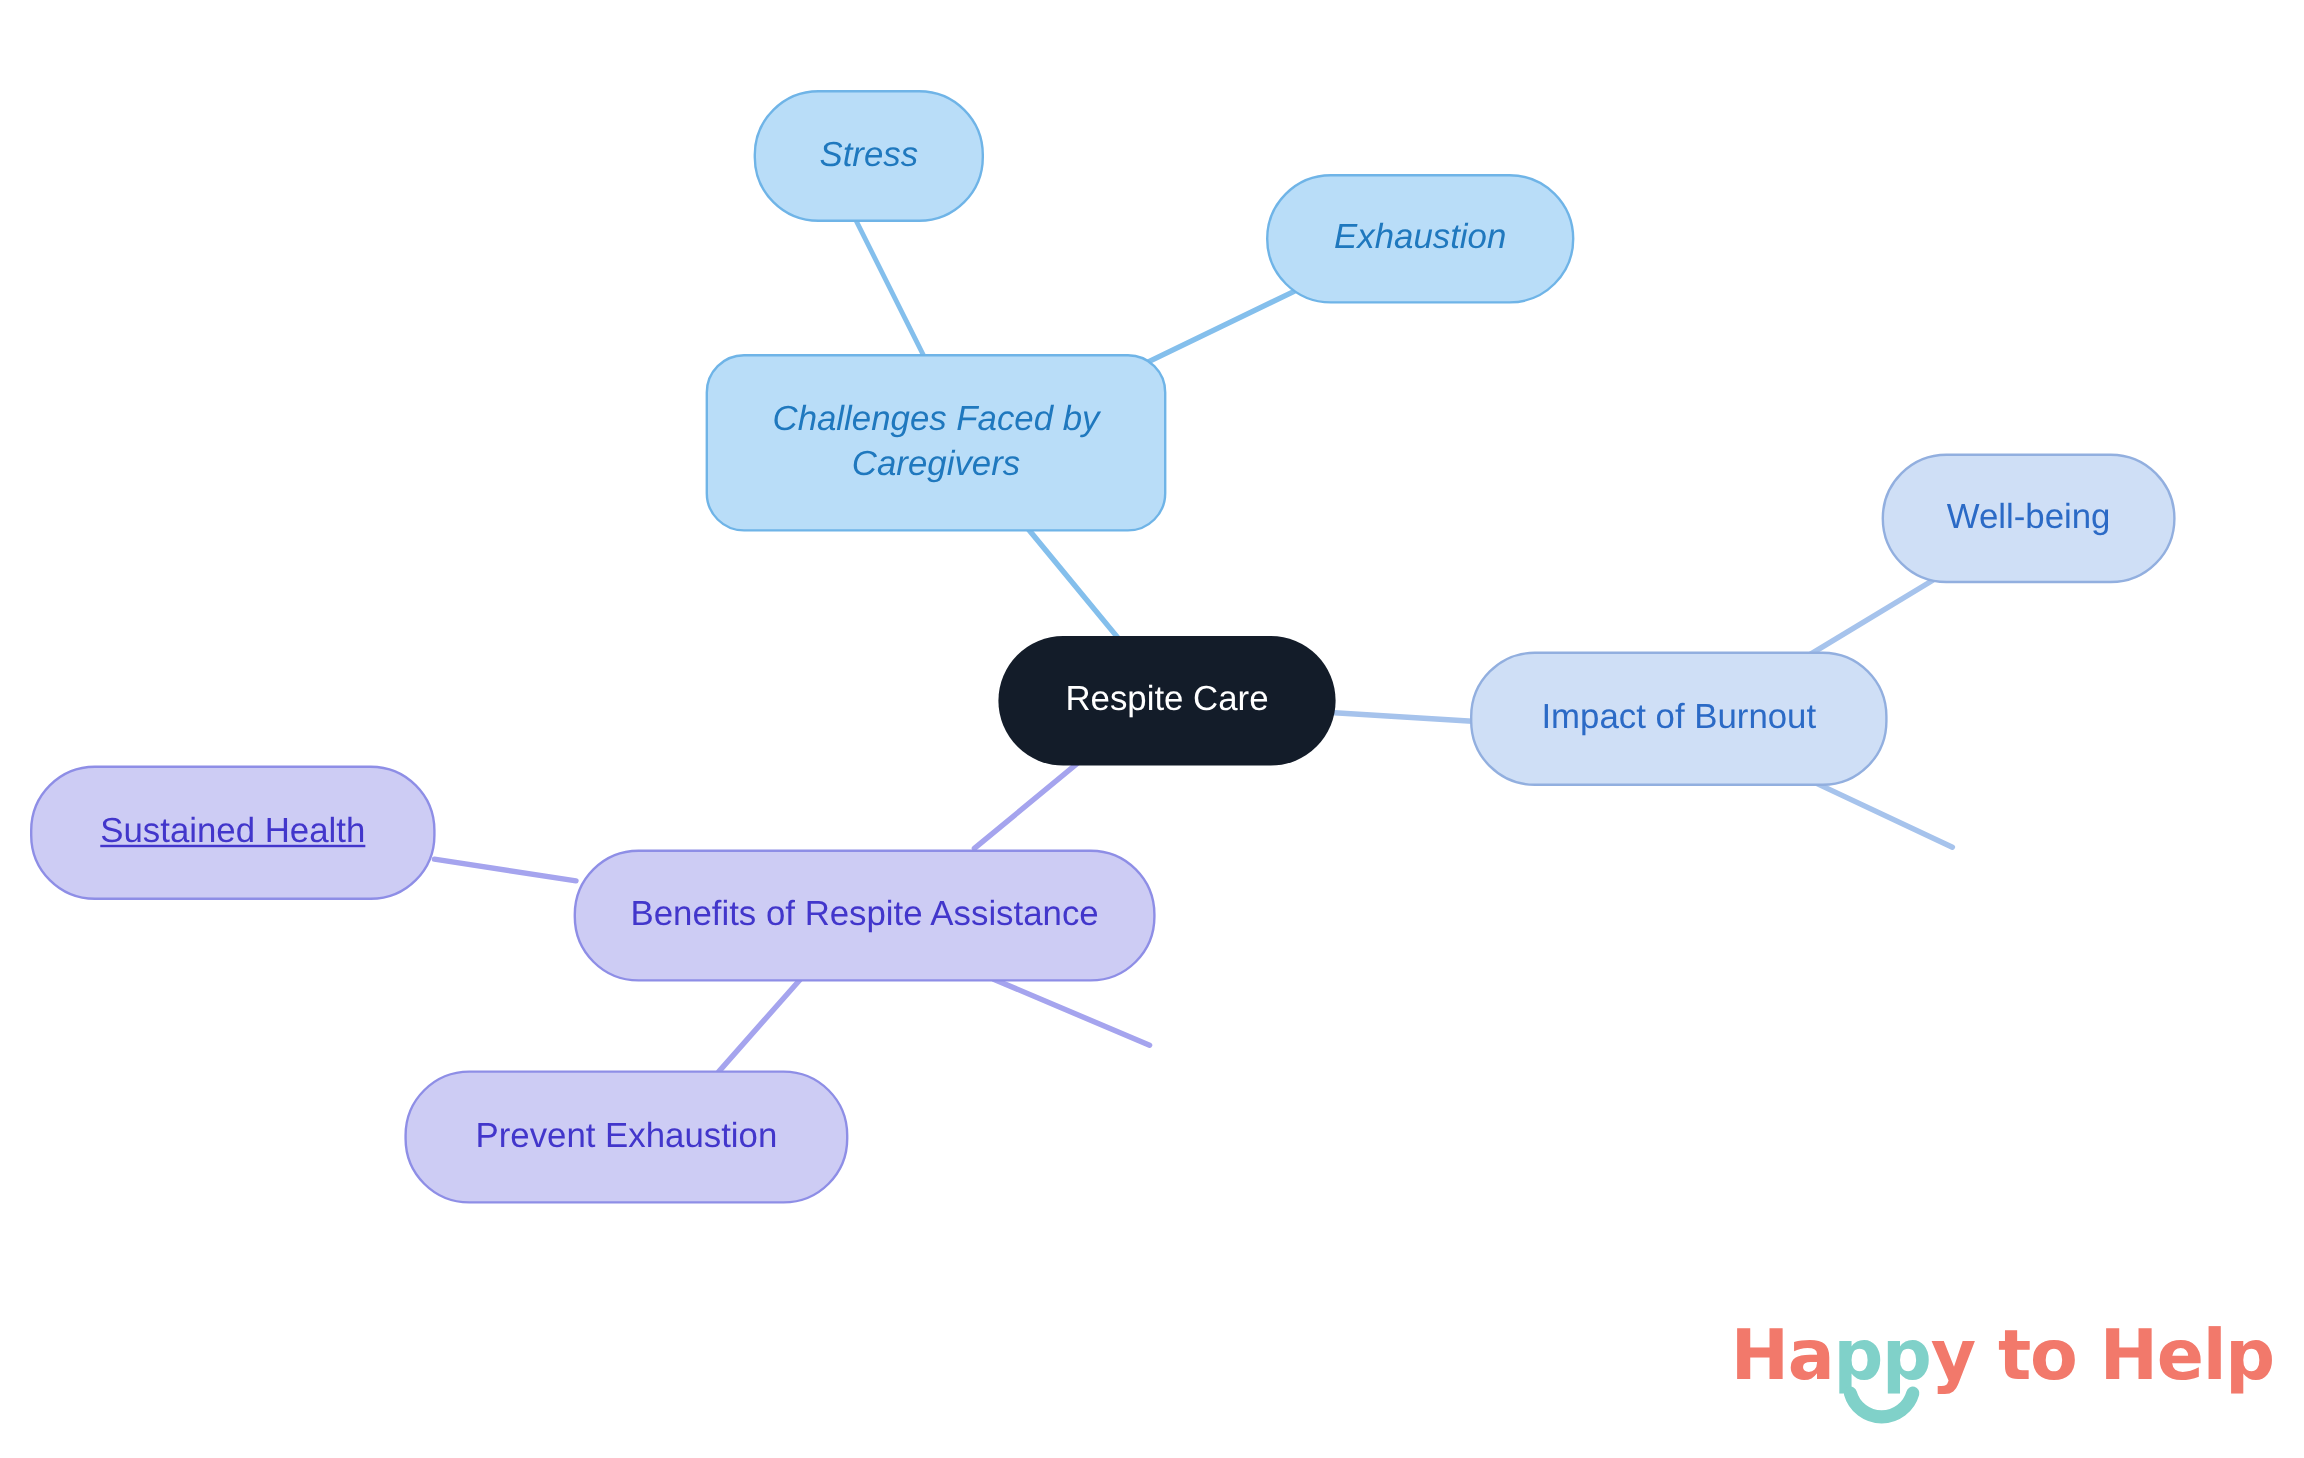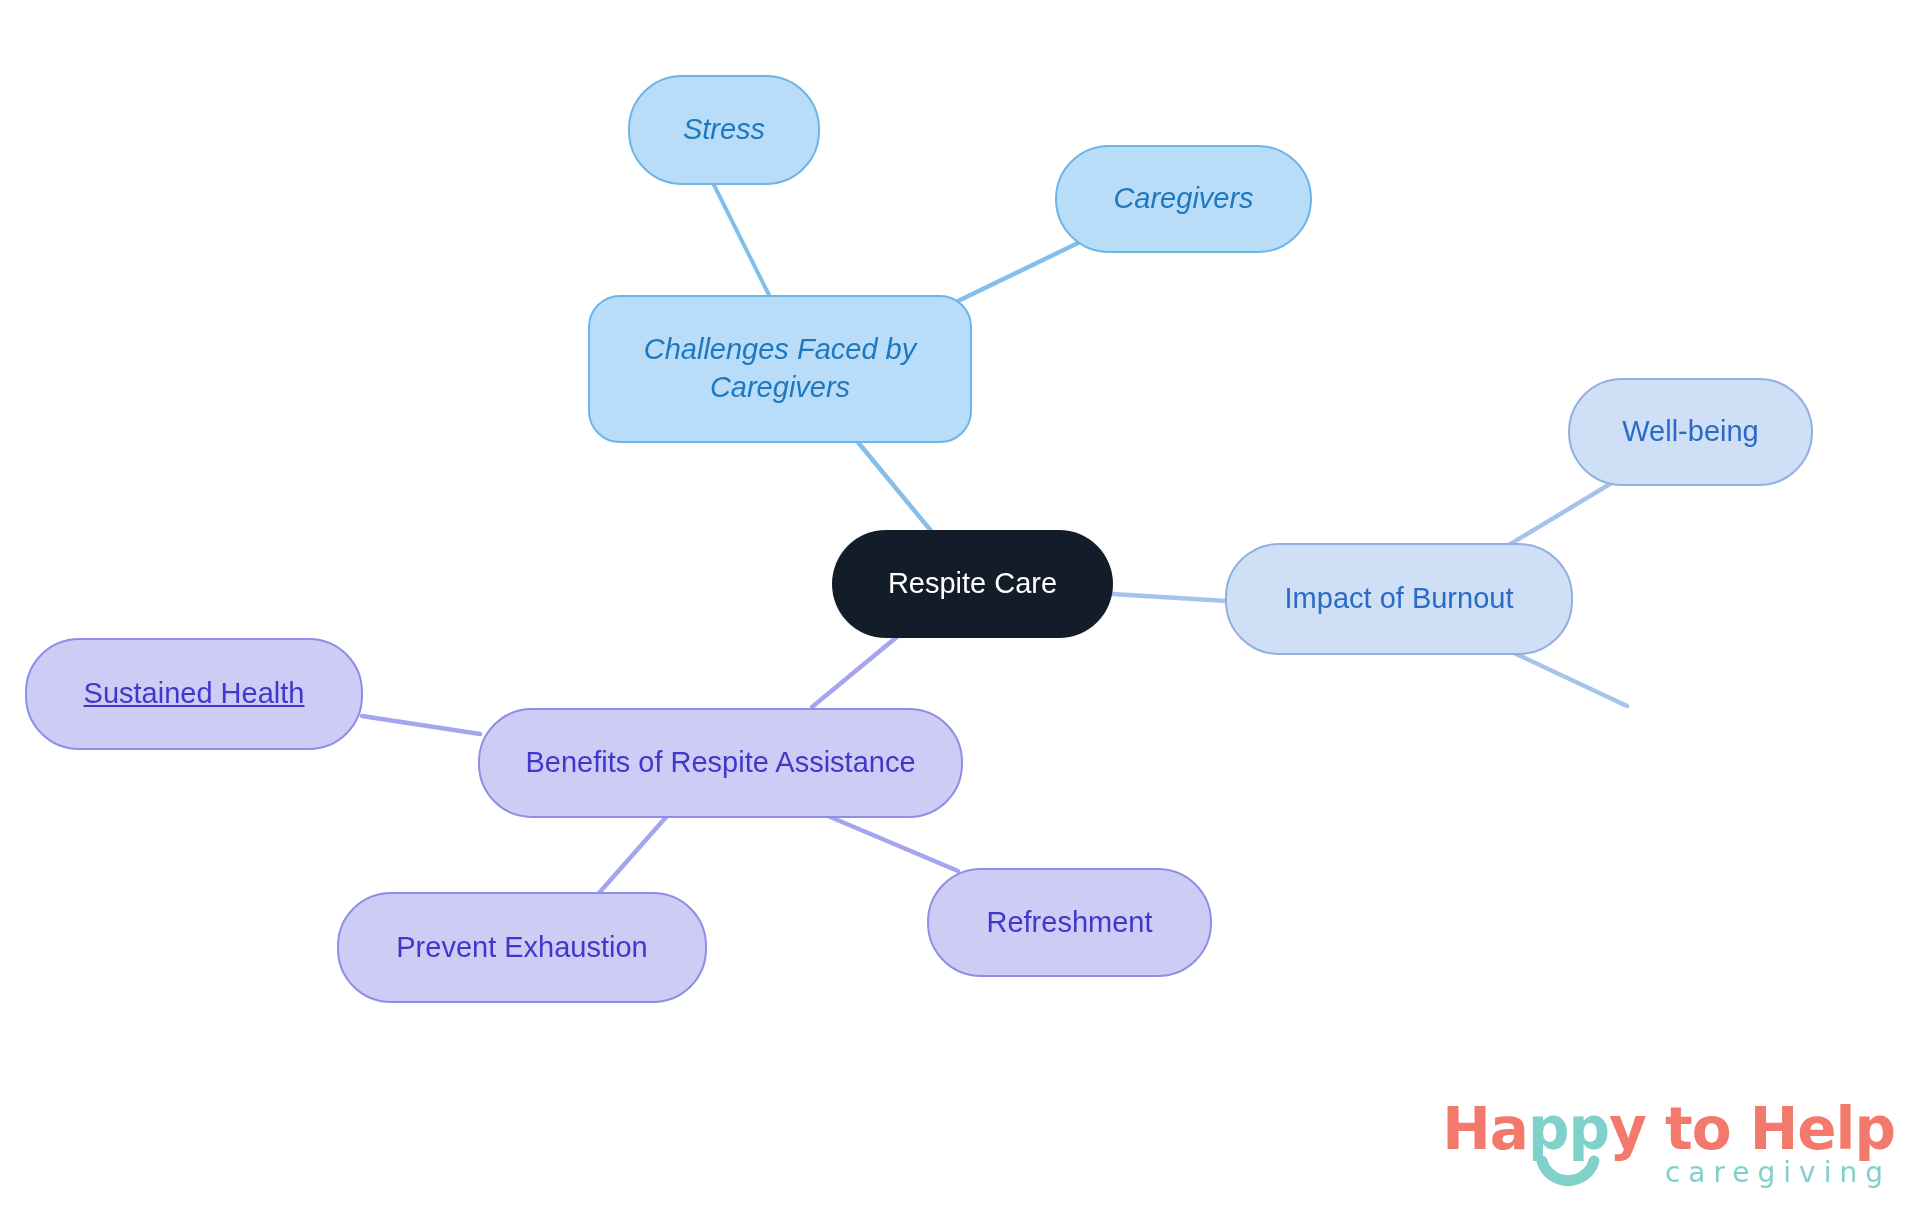--- a/index.html
+++ b/index.html
@@ -130,45 +130,41 @@
     <span>Respite Care</span>
   </div>
 
   <div class="node fam-blue n-challenges">
     <span>Challenges Faced by Caregivers</span>
   </div>
   <div class="node fam-blue n-stress">
     <span>Stress</span>
   </div>
   <div class="node fam-blue n-exhaustion">
-    <span>Caregivers</span>
+    <span>Exhaustion</span>
   </div>
 
   <div class="node fam-peri n-impact">
     <span>Impact of Burnout</span>
   </div>
   <div class="node fam-peri n-wellbeing">
     <span>Well-being</span>
   </div>
 
   <div class="node fam-lav n-benefits">
     <span>Benefits of Respite Assistance</span>
   </div>
   <div class="node fam-lav n-sustained">
     <span>Sustained Health</span>
   </div>
   <div class="node fam-lav n-prevent">
     <span>Prevent Exhaustion</span>
   </div>
-  <div class="node fam-lav n-refreshment">
-    <span>Refreshment</span>
-  </div>
 
   <div class="logo">
     <div class="logo-main">
       <span>Ha</span><span class="teal"><span>pp</span><svg class="smile" width="66" height="38" viewBox="0 0 66 38">
             <path d="M7 7 A27 27 0 0 0 59 7" fill="none" stroke="#80D1C9" stroke-width="11" stroke-linecap="round"></path>
           </svg></span><span>y to Help</span>
     </div>
-    <div class="logo-caption">caregiving</div>
   </div>
 
 </div>
 
 </body></html>

